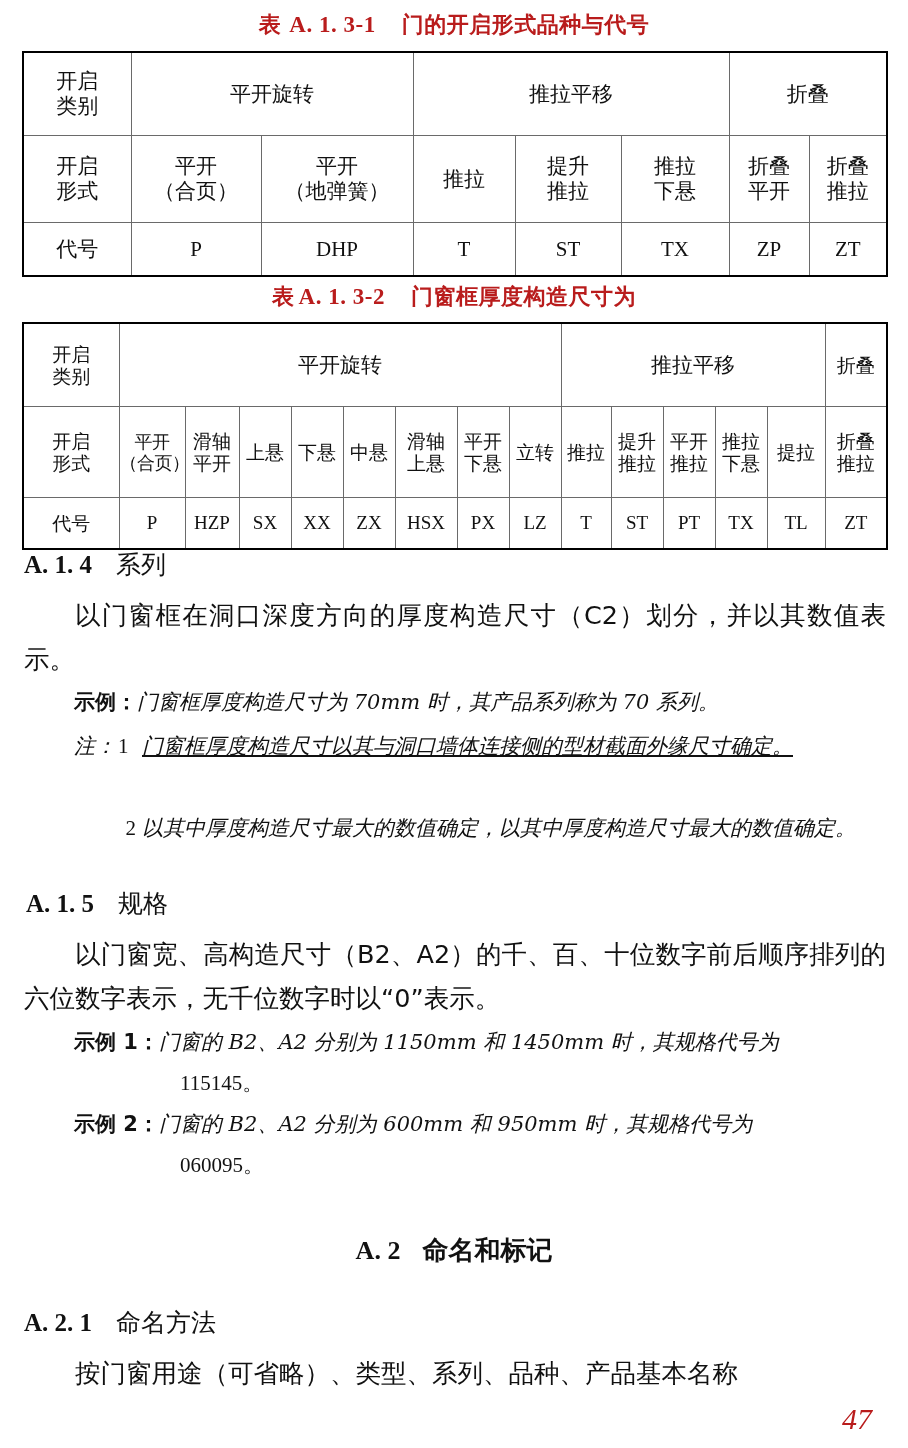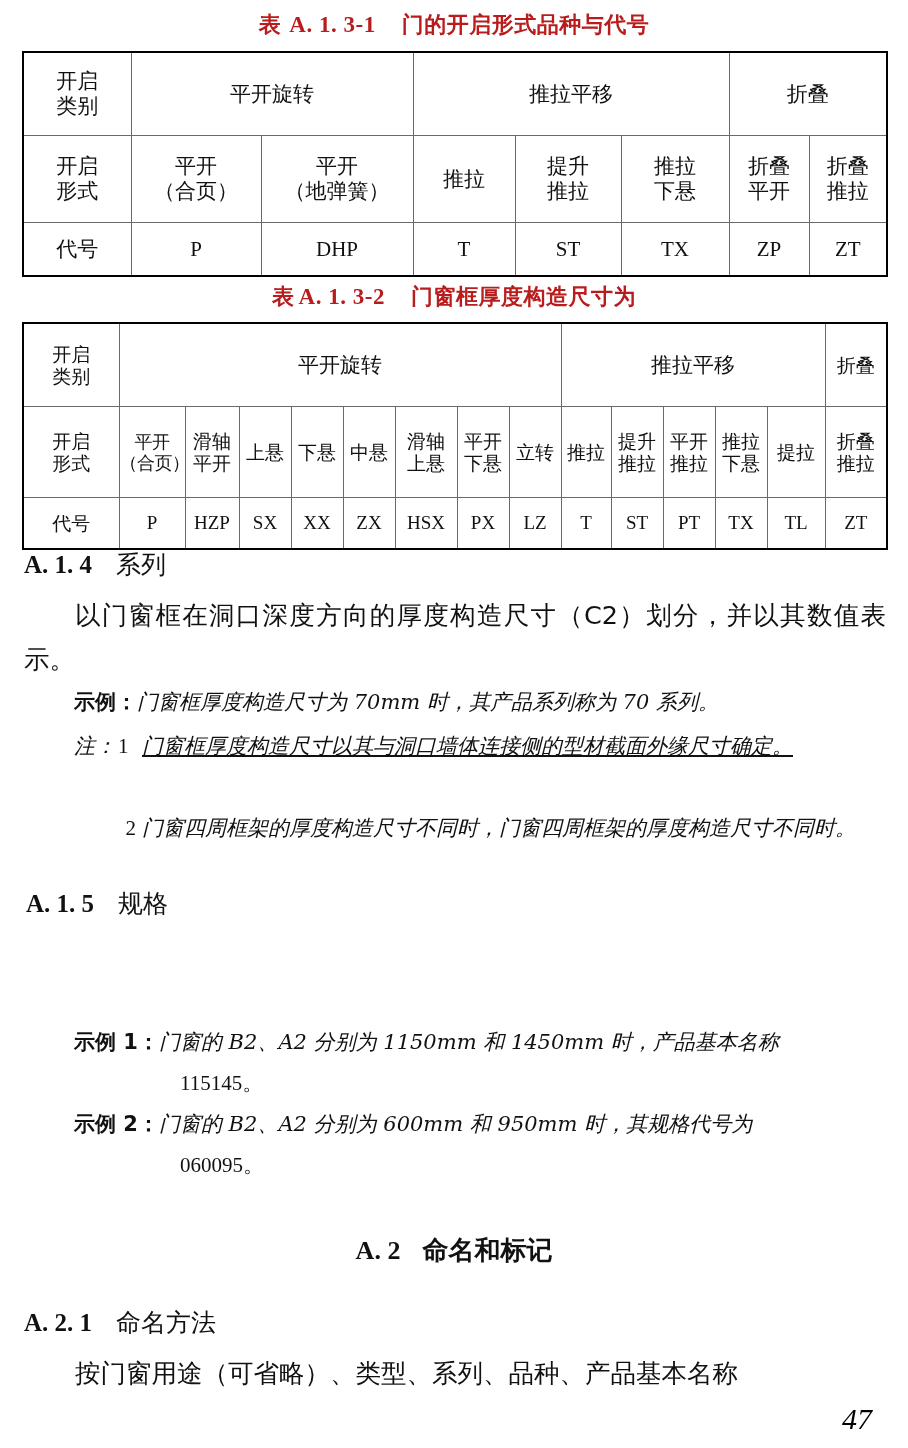--- a/index.html
+++ b/index.html
@@ -168,21 +168,21 @@
     margin-left: 22px;
   }
 
   .page-num {
     position: absolute;
     right: 36px;
     bottom: 12px;
     font-family: "Liberation Serif", serif;
     font-style: italic;
     font-size: 30px;
-    color: #000000;
+    color: #b91c1c;
   }
 </style>
 </head>
 <body>
 
 <div class="page">
 
   <div class="table-caption" style="position:absolute; left:0; top:10px; width:908px;">
     <span class="cap-lead">表</span><span class="cap-num" style="margin-left:8px;">A. 1. 3-1</span><span class="cap-txt">门的开启形式品种与代号</span>
   </div>
@@ -376,30 +376,31 @@
 
   <div class="example" style="left:74px; top:682px; width:812px;">
     <span class="lbl">示例</span><span class="lbl">：</span><span class="kai">门窗框厚度构造尺寸为 70mm 时，其产品系列称为 70 系列。</span>
   </div>
 
   <div class="note" style="left:74px; top:726px; width:812px;">
     <span style="display:inline-block; width:68px;"><span>注</span><span>：</span><span class="lat" style="margin-left:2px;">1</span></span><span style="display:inline-block; width:714px; vertical-align:top;text-decoration:underline;">门窗框厚度构造尺寸以其与洞口墙体连接侧的型材截面外缘尺寸确定。</span>
   </div>
 
   <div class="note" style="left:74px; top:808px; width:812px;">
-    <span style="display:inline-block; width:68px; text-align:right; padding-right:6px; box-sizing:border-box;"><span class="lat">2</span></span><span style="display:inline-block; width:714px; vertical-align:top;">门窗四周框架的厚度构造尺寸不同时，门窗四周框架的厚度构造尺寸不同时。</span>
+    <span style="display:inline-block; width:68px; text-align:right; padding-right:6px; box-sizing:border-box;"><span class="lat">2</span></span><span style="display:inline-block; width:714px; vertical-align:top;">以其中厚度构造尺寸最大的数值确定，以其中厚度构造尺寸最大的数值确定。</span>
   </div>
 
   <div class="sec-head" style="left:26px; top:887px;">
     <span class="num">A. 1. 5</span><span class="ttl">规格</span>
   </div>
 
+  <div class="para" style="left:24px; top:932px; width:862px; text-indent:51px;">以门窗宽、高构造尺寸（B2、A2）的千、百、十位数字前后顺序排列的六位数字表示，无千位数字时以“0”表示。</div>
 
   <div class="example" style="left:74px; top:1022px; width:812px;">
-    <span class="lbl">示例 1</span><span class="lbl">：</span><span class="kai">门窗的 B2、A2 分别为 1150mm 和 1450mm 时，产品基本名称</span>
+    <span class="lbl">示例 1</span><span class="lbl">：</span><span class="kai">门窗的 B2、A2 分别为 1150mm 和 1450mm 时，其规格代号为</span>
   </div>
   <div class="example" style="left:180px; top:1063px; width:706px;">
     <span class="lat">115145。</span>
   </div>
 
   <div class="example" style="left:74px; top:1104px; width:812px;">
     <span class="lbl">示例 2</span><span class="lbl">：</span><span class="kai">门窗的 B2、A2 分别为 600mm 和 950mm 时，其规格代号为</span>
   </div>
   <div class="example" style="left:180px; top:1145px; width:706px;">
     <span class="lat">060095。</span>

